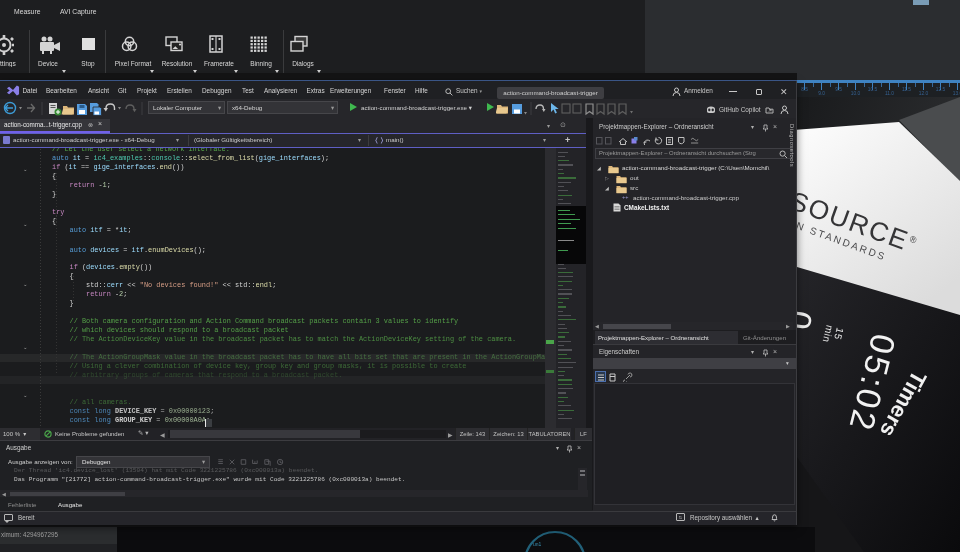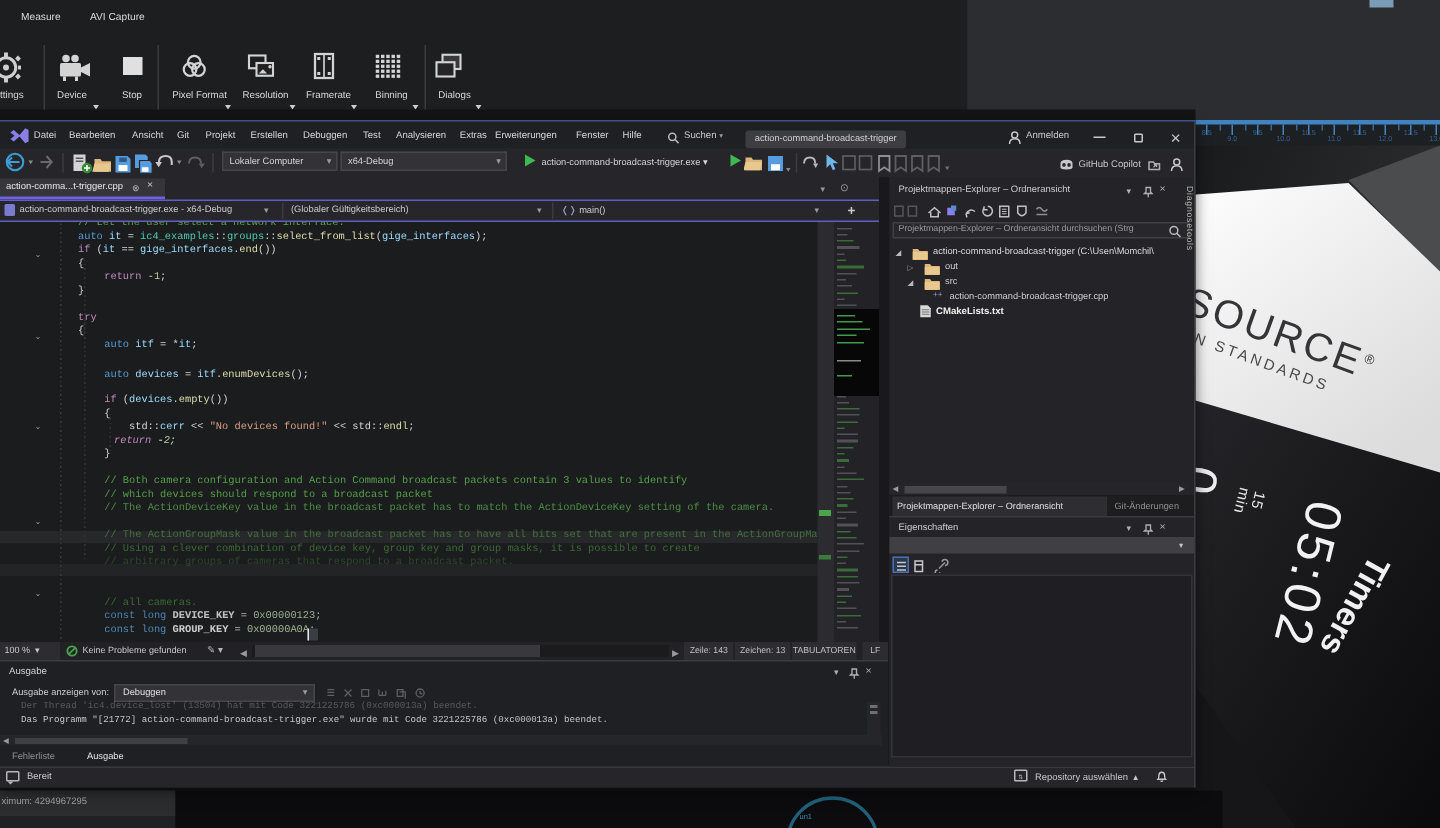--- a/index.html
+++ b/index.html
@@ -307,33 +307,33 @@
 <div class="abs" style="left:176px;top:136px;font-size:6px;color:#9a9a9a;">▾</div>
 <div class="abs" style="left:188px;top:135px;width:1px;height:11px;background:#3c3c40;"></div>
 <div class="abs" style="left:194px;top:136px;font-size:6.2px;color:#cdcdcd;white-space:nowrap;">(Globaler Gültigkeitsbereich)</div>
 <div class="abs" style="left:358px;top:136px;font-size:6px;color:#9a9a9a;">▾</div>
 <div class="abs" style="left:368px;top:135px;width:1px;height:11px;background:#3c3c40;"></div>
 <div class="abs" style="left:374px;top:136px;font-size:6.2px;color:#cdcdcd;white-space:nowrap;"><span style="color:#9a9ad0;">❬❭</span> main()</div>
 <div class="abs" style="left:543px;top:136px;font-size:6px;color:#9a9a9a;">▾</div>
 <div class="abs" style="left:565px;top:135px;font-size:9px;color:#c8c8c8;font-weight:bold;">+</div>
 <div class="abs" style="left:0;top:147.5px;width:545px;height:280.5px;background:#1b1c1e;overflow:hidden;">
     <div class="cl" style="top:-2.60px;left:52px;"><span class="c">// Let the user select a network interface.</span></div>
-    <div class="cl" style="top:6.45px;left:52px;"><span class="k">auto</span><span class="g"> </span><span class="v">it</span><span class="g"> = </span><span class="t">ic4_examples</span><span class="g">::</span><span class="t">groups</span><span class="g">::</span><span class="f">select_from_list</span><span class="g">(</span><span class="v">gige_interfaces</span><span class="g">);</span></div>
+    <div class="cl" style="top:6.45px;left:52px;"><span class="k">auto</span><span class="g"> </span><span class="v">it</span><span class="g"> = </span><span class="t">ic4_examples</span><span class="g">::</span><span class="t">console</span><span class="g">::</span><span class="f">select_from_list</span><span class="g">(</span><span class="v">gige_interfaces</span><span class="g">);</span></div>
     <div class="cl" style="top:15.50px;left:52px;"><span class="p">if</span><span class="g"> (</span><span class="v">it</span><span class="g"> == </span><span class="v">gige_interfaces</span><span class="g">.</span><span class="f">end</span><span class="g">())</span></div>
     <div class="cl" style="top:24.55px;left:52px;"><span class="g">{</span></div>
     <div class="cl" style="top:33.60px;left:69.5px;"><span class="p">return</span><span class="g"> -</span><span class="n">1</span><span class="g">;</span></div>
     <div class="cl" style="top:42.65px;left:52px;"><span class="g">}</span></div>
     <div class="cl" style="top:60.75px;left:52px;"><span class="p">try</span></div>
     <div class="cl" style="top:69.80px;left:52px;"><span class="g">{</span></div>
     <div class="cl" style="top:78.85px;left:69.5px;"><span class="k">auto</span><span class="g"> </span><span class="v">itf</span><span class="g"> = *</span><span class="v">it</span><span class="g">;</span></div>
     <div class="cl" style="top:98px;left:69.5px;"><span class="k">auto</span><span class="g"> </span><span class="v">devices</span><span class="g"> = </span><span class="v">itf</span><span class="g">.</span><span class="f">enumDevices</span><span class="g">();</span></div>
     <div class="cl" style="top:115.05px;left:69.5px;"><span class="p">if</span><span class="g"> (</span><span class="v">devices</span><span class="g">.</span><span class="f">empty</span><span class="g">())</span></div>
     <div class="cl" style="top:124.10px;left:69.5px;"><span class="g">{</span></div>
     <div class="cl" style="top:133.15px;left:86px;"><span class="g">std::</span><span class="v">cerr</span><span class="g"> &lt;&lt; </span><span class="s">"No devices found!"</span><span class="g"> &lt;&lt; </span><span class="g">std::</span><span class="f">endl</span><span class="g">;</span></div>
-    <div class="cl" style="top:142.20px;left:76px;font-style:italic;"><span class="p">return</span><span class="g"> -</span><span class="n">2</span><span class="g">;</span></div>
+    <div class="cl" style="top:142.20px;left:86px;"><span class="p">return</span><span class="g"> -</span><span class="n">2</span><span class="g">;</span></div>
     <div class="cl" style="top:151.25px;left:69.5px;"><span class="g">}</span></div>
     <div class="cl" style="top:169.35px;left:69.5px;opacity:0.95;"><span class="c">// Both camera configuration and Action Command broadcast packets contain 3 values to identify</span></div>
     <div class="cl" style="top:178.40px;left:69.5px;opacity:0.95;"><span class="c">// which devices should respond to a broadcast packet</span></div>
     <div class="cl" style="top:187.45px;left:69.5px;opacity:0.82;"><span class="c">// The ActionDeviceKey value in the broadcast packet has to match the ActionDeviceKey setting of the camera.</span></div>
     <div class="cl" style="top:205.55px;left:69.5px;opacity:0.55;"><span class="c">// The ActionGroupMask value in the broadcast packet has to have all bits set that are present in the ActionGroupMask</span></div>
     <div class="cl" style="top:223.65px;left:69.5px;opacity:0.3;"><span class="c">// arbitrary groups of cameras that respond to a broadcast packet.</span></div>
     <div class="cl" style="top:214.60px;left:69.5px;opacity:0.55;"><span class="c">// Using a clever combination of device key, group key and group masks, it is possible to create</span></div>
     <div class="cl" style="top:250.80px;left:69.5px;opacity:0.55;"><span class="c">// all cameras.</span></div>
     <div class="cl" style="top:259.85px;left:69.5px;opacity:0.8;"><span class="k">const</span><span class="g"> </span><span class="k">long</span><span class="g"> </span><span class="m">DEVICE_KEY</span><span class="g"> = </span><span class="n">0x00000123</span><span class="g">;</span></div>
     <div class="cl" style="top:268.90px;left:69.5px;opacity:0.85;"><span class="k">const</span><span class="g"> </span><span class="k">long</span><span class="g"> </span><span class="m">GROUP_KEY</span><span class="g"> = </span><span class="n">0x00000A0A</span><span class="g">;</span></div>

